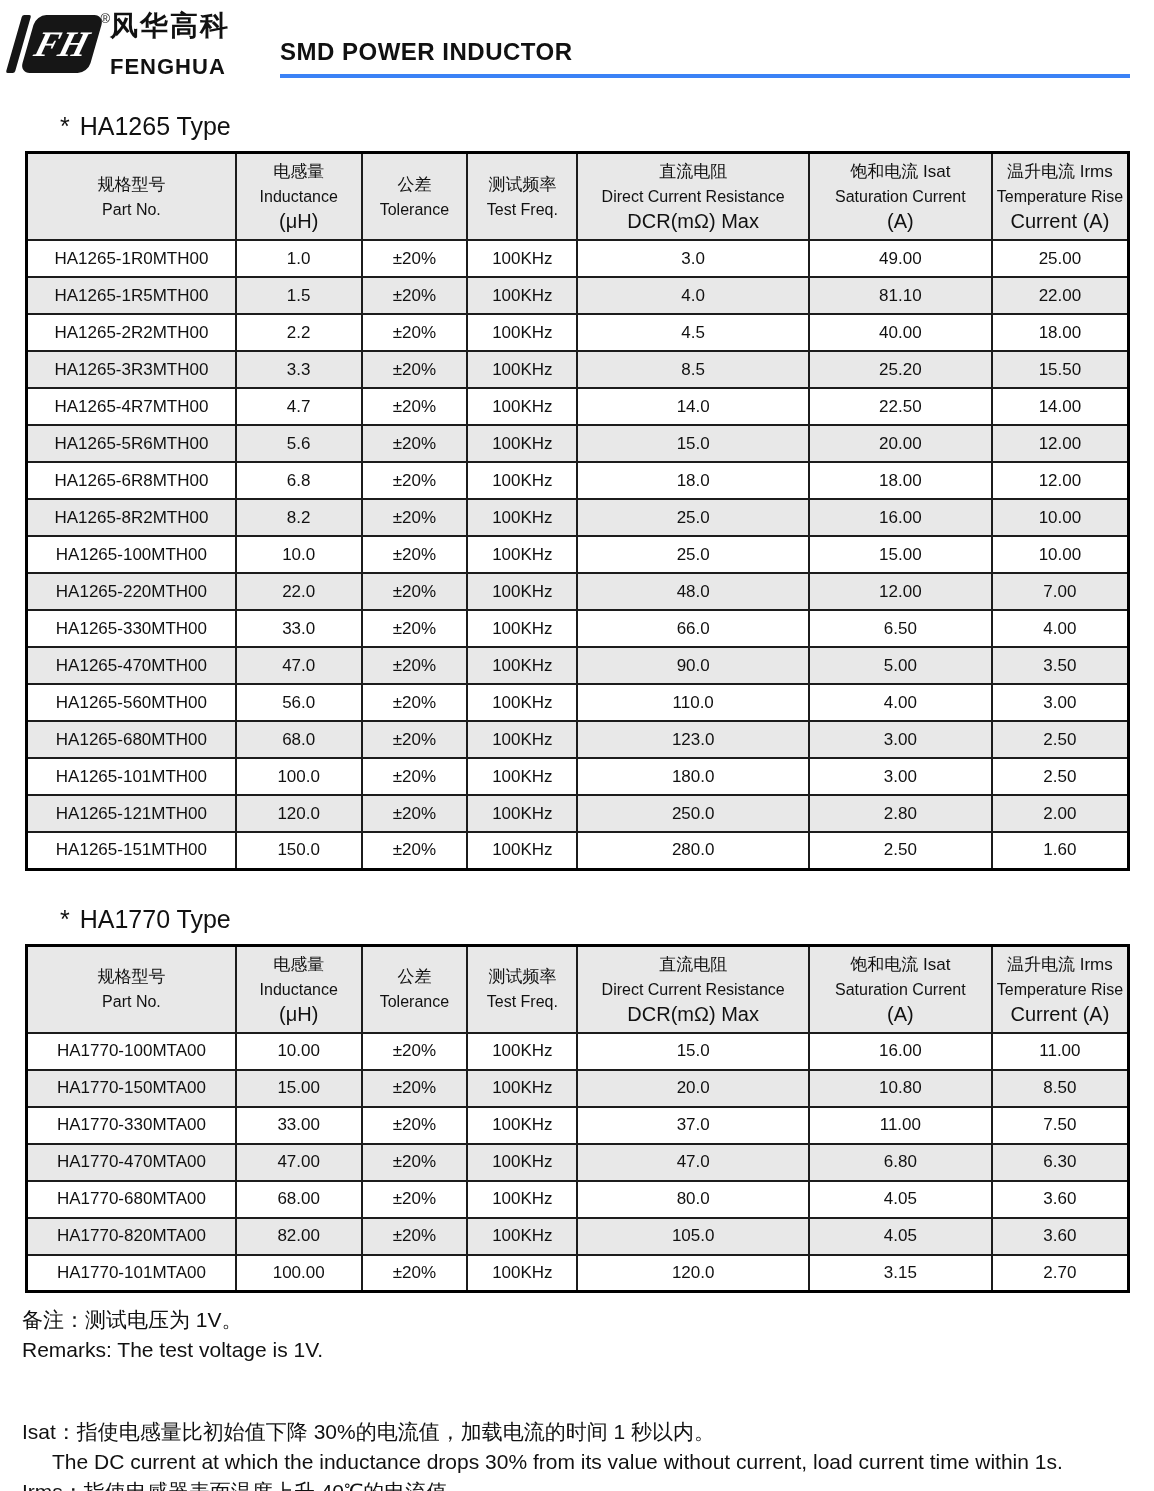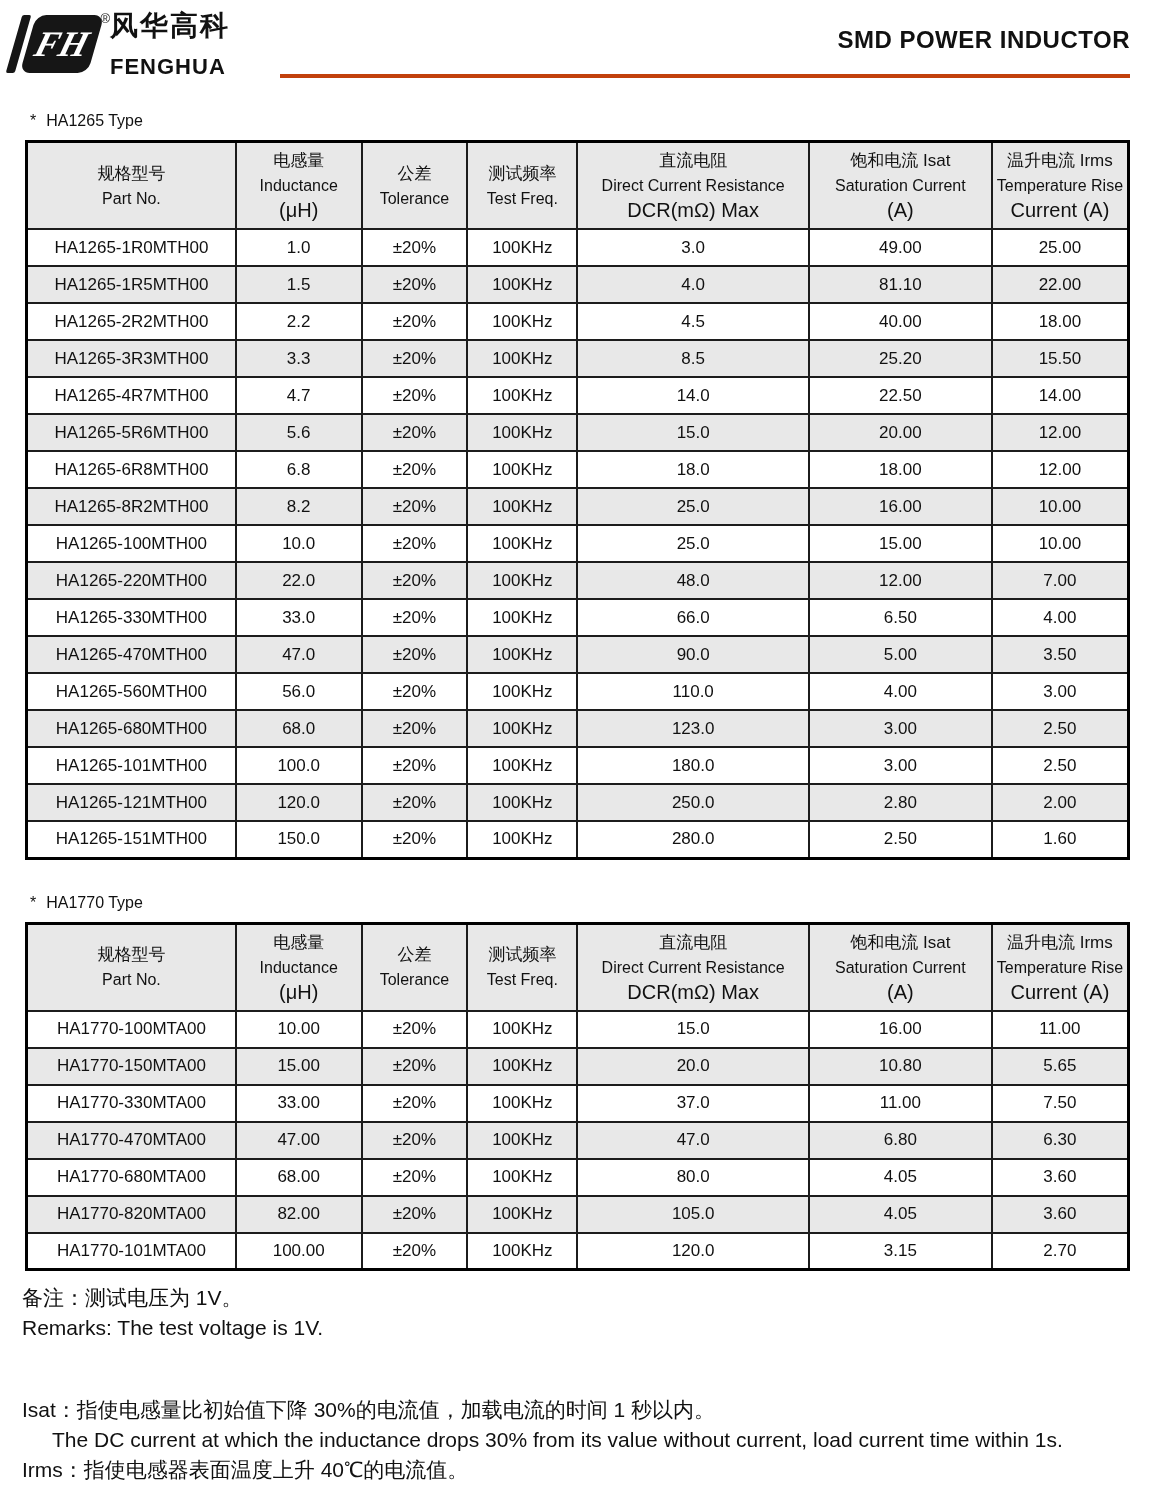--- a/index.html
+++ b/index.html
@@ -29,29 +29,29 @@
     transform:skewX(-16deg); border-radius:10px;
     color:#fff; display:flex; align-items:center; justify-content:center;
     font-style:italic; font-weight:bold; font-size:36px;
     font-family:"Liberation Serif", serif;
   }
   .logo-reg { position:absolute; top:-4px; right:0; font-size:13px; color:#161616; }
   .brand { display:flex; flex-direction:column; line-height:1.05;gap:15px; }
   .brand-cn { font-size:28px; font-weight:800; letter-spacing:2px; }
   .brand-en { font-size:22px; font-weight:700; letter-spacing:1px; }
   .header-right {
-    flex:1; border-bottom:4px solid #c2410c;
-    text-align:right; padding-bottom:20px;
+    flex:1; border-bottom:4px solid #3b82f6;
+    padding-bottom:8px;
   }
   .header-title { font-size:24px; font-weight:bold; letter-spacing:0.5px; }
 
   
   .section-title {
-    margin:34px 0 10px 30px;
-    font-size:16px;
+    margin:34px 0 10px 60px;
+    font-size:25px;
   }
   .section-title .bullet { margin-right:10px; }
 
   
   .table-wrap { padding:0 24px 0 25px; }
   table.spec-table {
     width:100%; border-collapse:collapse;
     border:3px solid #000;
     table-layout:fixed;
     padding-left:44px;
@@ -376,21 +376,21 @@
           <td>16.00</td>
           <td>11.00</td>
         </tr>
         <tr>
           <td>HA1770-150MTA00</td>
           <td>15.00</td>
           <td>±20%</td>
           <td>100KHz</td>
           <td>20.0</td>
           <td>10.80</td>
-          <td>5.65</td>
+          <td>8.50</td>
         </tr>
         <tr>
           <td>HA1770-330MTA00</td>
           <td>33.00</td>
           <td>±20%</td>
           <td>100KHz</td>
           <td>37.0</td>
           <td>11.00</td>
           <td>7.50</td>
         </tr>

